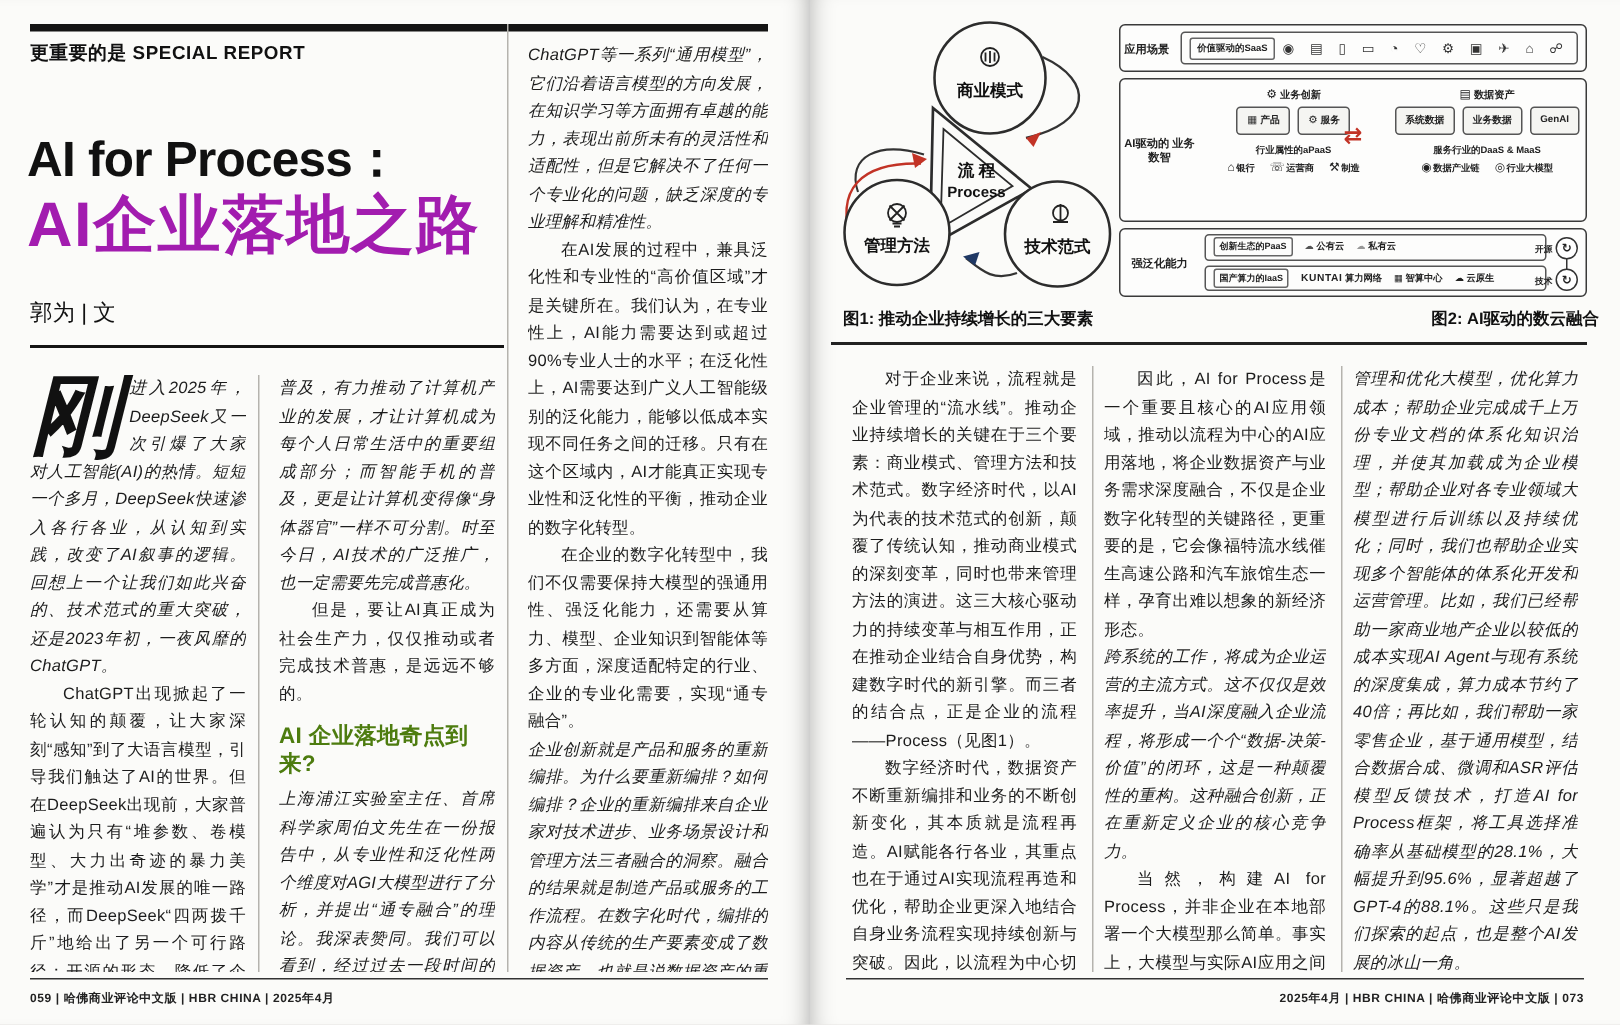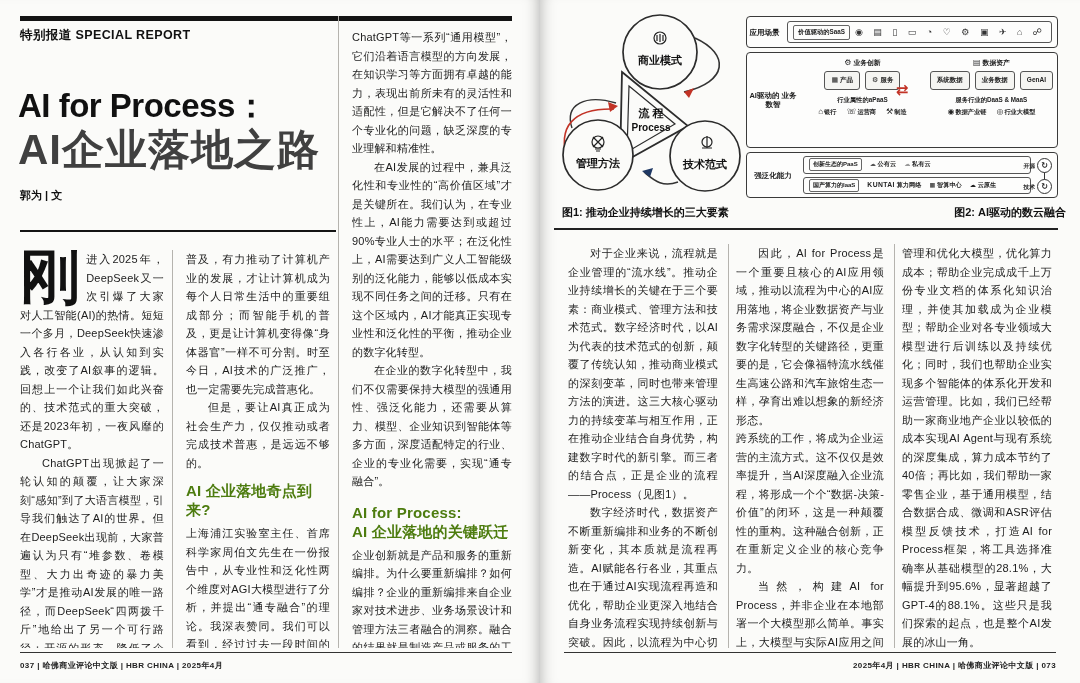--- a/index.html
+++ b/index.html
@@ -11,28 +11,28 @@
   .page-right { box-shadow: inset 14px 0 16px -14px rgba(0,0,0,.30); }
 
   
   .black-bar { position:absolute; left:20px; top:16px; width:492px; height:5px; background:#141414; }
   .kicker { position:absolute; left:20px; top:27px; font-size:12.5px; font-weight:700;
     letter-spacing:.4px; color:#111; }
   .title1 { position:absolute; left:18px; top:84px; font-size:33px; font-weight:800;
     letter-spacing:-.5px; color:#111; }
   .title2 { position:absolute; left:18px; top:122px; font-size:42px; font-weight:800;
     letter-spacing:1px; }
-  .byline { position:absolute; left:20px; top:188px; font-size:11px; font-weight:700; color:#111; }
+  .byline { position:absolute; left:20px; top:199px; font-size:15px; font-weight:400; color:#111; }
   .title-rule { position:absolute; left:20px; top:230px; width:316px; height:2px; background:#141414; }
 
   .vdiv { position:absolute; width:1px; background:#b5b3ae; }
   .col { position:absolute; overflow:hidden; font-size:11px; line-height:18.5px;
     color:#1c1c1c; text-align:justify; letter-spacing:.2px; }
   .para { text-indent:2em; }
-  .para.flush { text-indent:0; }
+  .para.flush { text-indent:0;font-style:italic; }
   .dropcap { float:left; font-size:60px; line-height:50px; font-weight:900; color:#111;
     margin:2px 6px 0 0; }
   .subhead { font-size:15px; font-weight:800; color:#4d7c0f; line-height:19px;
     margin:9px 0 5px; text-align:left; }
   .subhead.tight { margin:12px 0 5px; }
   .footer-rule { position:absolute; left:20px; top:652px; width:492px; height:1px; background:#333; }
   .footer { position:absolute; top:660px; font-size:8px; font-weight:700; color:#222;
     letter-spacing:.4px; }
   .footer.fl { left:20px; } .footer.fr { right:24px; text-align:right; }
 
@@ -80,23 +80,23 @@
 
   svg text { font-family:"Liberation Sans","DejaVu Sans",sans-serif; }
 </style>
 </head>
 <body>
 
 <div class="spread">
 
   <div class="page page-left">
     <div class="black-bar"></div>
-    <div class="kicker">特别报道 SPECIAL REPORT</div>
+    <div class="kicker">更重要的是 SPECIAL REPORT</div>
     <div class="title1">AI for Process：</div>
-    <div class="title2" style="color: #404040;">AI企业落地之路</div>
+    <div class="title2" style="color: #a21caf;">AI企业落地之路</div>
     <div class="byline">郭为 | 文</div>
     <div class="title-rule"></div>
 
     <div class="vdiv" style="left:172px; top:250px; height:398px;"></div>
     <div class="vdiv" style="left:338px; top:16px; height:632px;"></div>
 
     <div class="col" style="left:20px; top:250px; width:144px; height:398px;">
       <p class="para flush"><span class="dropcap">刚</span><span>进入2025年，DeepSeek又一次引爆了大家对人工智能(AI)的热情。短短一个多月，DeepSeek快速渗入各行各业，从认知到实践，改变了AI叙事的逻辑。回想上一个让我们如此兴奋的、技术范式的重大突破，还是2023年初，一夜风靡的ChatGPT。</span></p>
       <p class="para">ChatGPT出现掀起了一轮认知的颠覆，让大家深刻“感知”到了大语言模型，引导我们触达了AI的世界。但在DeepSeek出现前，大家普遍认为只有“堆参数、卷模型、大力出奇迹的暴力美学”才是推动AI发展的唯一路径，而DeepSeek“四两拨千斤”地给出了另一个可行路径：开源的形态，降低了企业落地大模型的技术门槛，较低的算力成本，让AI成为一场人人都可以参与的“全民狂欢”，而不再是少数科技巨头的专利，也不是实验室不计成本的研究。</p>
 
@@ -106,27 +106,26 @@
       <p class="para flush">普及，有力推动了计算机产业的发展，才让计算机成为每个人日常生活中的重要组成部分；而智能手机的普及，更是让计算机变得像“身体器官”一样不可分割。时至今日，AI技术的广泛推广，也一定需要先完成普惠化。</p>
       <p class="para">但是，要让AI真正成为社会生产力，仅仅推动或者完成技术普惠，是远远不够的。</p>
       <h3 class="subhead">AI 企业落地奇点到来?</h3>
       <p class="para flush">上海浦江实验室主任、首席科学家周伯文先生在一份报告中，从专业性和泛化性两个维度对AGI大模型进行了分析，并提出“通专融合”的理论。我深表赞同。我们可以看到，经过过去一段时间的积累和发展，AI技术分别在专业性和泛化性两个维度有了长远的线性发展。例如，在人类蛋白质结构预测的专业领域，Alpha Fold已经展现了非凡的能力，能够预测超过2亿个蛋白质模型，甚至超越了人类本身的预测能力。但这样一个强大的AI模型，可能却无法回答一个简单的日常问题，泛化能力严重不足。另一方面，例如DeepSeek、LLaMA，或是</p>
     </div>
 
     <div class="col" style="left:352px; top:28px; width:160px; height:620px;">
       <p class="para flush">ChatGPT等一系列“通用模型”，它们沿着语言模型的方向发展，在知识学习等方面拥有卓越的能力，表现出前所未有的灵活性和适配性，但是它解决不了任何一个专业化的问题，缺乏深度的专业理解和精准性。</p>
       <p class="para">在AI发展的过程中，兼具泛化性和专业性的“高价值区域”才是关键所在。我们认为，在专业性上，AI能力需要达到或超过90%专业人士的水平；在泛化性上，AI需要达到广义人工智能级别的泛化能力，能够以低成本实现不同任务之间的迁移。只有在这个区域内，AI才能真正实现专业性和泛化性的平衡，推动企业的数字化转型。</p>
       <p class="para">在企业的数字化转型中，我们不仅需要保持大模型的强通用性、强泛化能力，还需要从算力、模型、企业知识到智能体等多方面，深度适配特定的行业、企业的专业化需要，实现“通专融合”。</p>
-      <h3 class="subhead tight"><span>AI for Process:</span><br><span>AI 企业落地的关键跃迁</span></h3>
       <p class="para flush">企业创新就是产品和服务的重新编排。为什么要重新编排？如何编排？企业的重新编排来自企业家对技术进步、业务场景设计和管理方法三者融合的洞察。融合的结果就是制造产品或服务的工作流程。在数字化时代，编排的内容从传统的生产要素变成了数据资产。也就是说数据资产的重新编排或流程再造，就是企业创新。因此，AI赋能流程，就是赋能企业创新。</p>
 
     </div>
 
     <div class="footer-rule"></div>
-    <div class="footer fl">037 | 哈佛商业评论中文版 | HBR CHINA | 2025年4月</div>
+    <div class="footer fl">059 | 哈佛商业评论中文版 | HBR CHINA | 2025年4月</div>
   </div>
 
   <div class="page page-right">
 
     <div class="fig1">
       <svg width="186" height="190" viewBox="0 0 186 190">
 
         <path d="M137,26 C172,42 170,70 126,80" fill="none" stroke="#333" stroke-width="1.6"></path>
         <polygon points="126,80 136,76 131,86" fill="#c23326"></polygon>
         <path d="M14,116 C6,92 28,82 58,91" fill="none" stroke="#333" stroke-width="1.4"></path>

